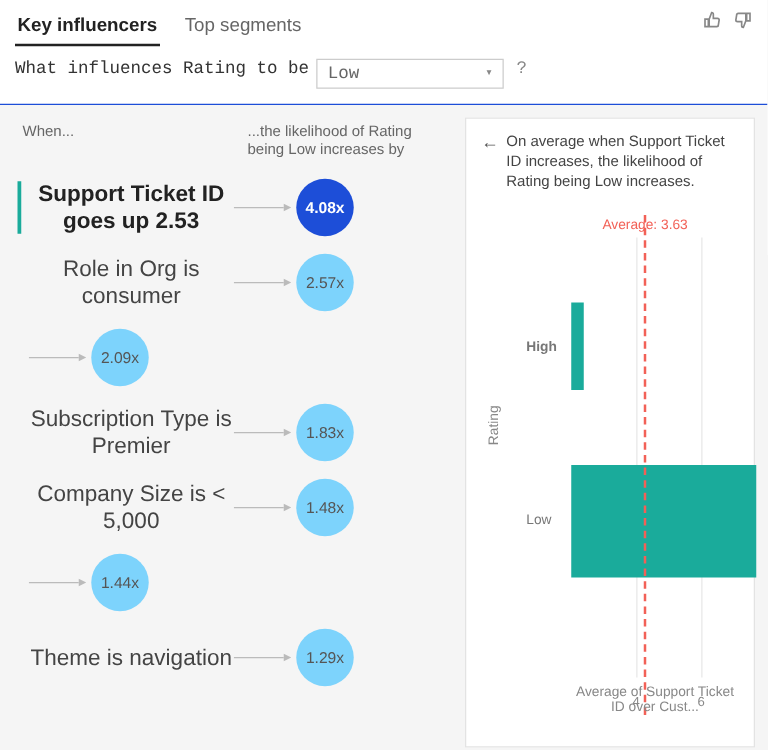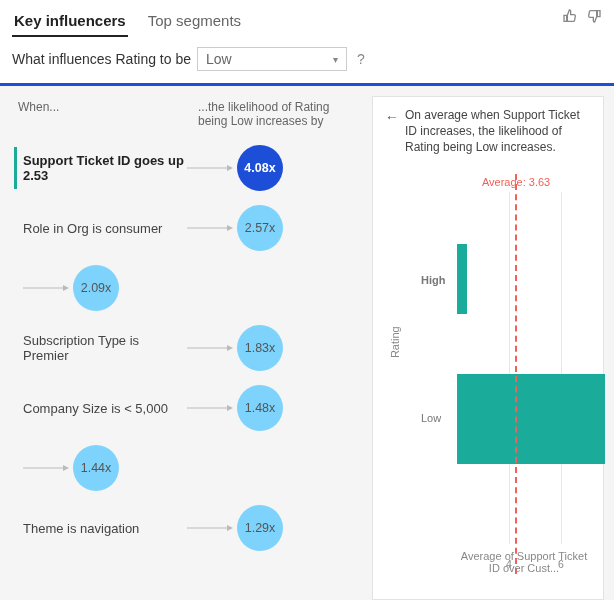--- a/index.html
+++ b/index.html
@@ -2,34 +2,34 @@
 <html><head>
 <meta charset="utf-8">
 <style>
   * { box-sizing: border-box; margin: 0; padding: 0; }
   body { font-family: "Segoe UI", Arial, sans-serif; font-size: 13px; color: #333; background: #fff; width: 614px; }
   .tabs { display: flex; align-items: flex-start; padding: 8px 12px 0 12px; }
   .tab { font-size: 15px; padding: 4px 2px 6px 2px; margin-right: 18px; color: #666; cursor: pointer; }
   .tab.active { font-weight: 600; color: #222; border-bottom: 2px solid #222; }
   .feedback { margin-left: auto; display: flex; gap: 8px; color: #888; }
   .feedback svg { width: 16px; height: 16px; cursor: pointer; }
-  .question-row { display: flex; align-items: center; padding: 10px 12px 12px 12px; border-bottom: 3px solid #1d4ed8; font-size: 14px; }
+  .question-row { display: flex; align-items: flex-start; padding: 10px 12px 12px 12px; border-bottom: 1px solid #1d4ed8; font-size: 14px; font-family: Liberation Mono, monospace; }
   .dropdown { display: inline-flex; align-items: center; justify-content: space-between; border: 1px solid #ccc; height: 24px; padding: 0 8px; min-width: 150px; margin: 0 6px; color: #666; cursor: pointer; }
   .dropdown .chev { font-size: 10px; color: #888; }
   .help { color: #888; margin-left: 4px; }
   .body { display: flex; background: #f5f5f5; }
   .left { width: 362px; padding: 10px 0 10px 0; }
   .headers { display: flex; padding: 4px 10px 10px 18px; color: #666; font-size: 12px; }
   .hdr-when { width: 180px; }
   .hdr-like { width: 150px; }
   .inf-row { display: flex; align-items: center; height: 60px; padding-left: 14px; }
   .inf-row.selected { font-weight: 600; }
   .sel-bar { width: 3px; height: 42px; background: #1aab9b; margin-right: 6px; }
   .sel-bar.hidden { background: transparent; }
-  .inf-label { width: 164px; font-size: 13px; color: #444; }
+  .inf-label { width: 164px; font-size: 18px; color: #444; text-align: center; }
   .inf-row.selected .inf-label { color: #222; }
   .connector { flex: 0 0 auto; }
   .bubble { width: 46px; height: 46px; border-radius: 50%; background: #7dd3fc; color: #555; display: flex; align-items: center; justify-content: center; font-size: 12.5px; margin-left: 4px; }
   .bubble.primary { background: #1d4ed8; color: #fff; font-weight: 600; }
   .right { flex: 1; padding: 10px; }
   .detail { background: #fff; border: 1px solid #e3e3e3; padding: 10px 12px 8px 12px; height: 504px; position: relative; }
   .detail-hdr { display: flex; }
   .back-arrow { font-size: 14px; color: #555; margin-right: 6px; cursor: pointer; }
   .detail-title { font-size: 12px; color: #444; line-height: 1.35; }
   .plot { position: relative; margin-top: 18px; height: 400px; margin-left: 28px; }

